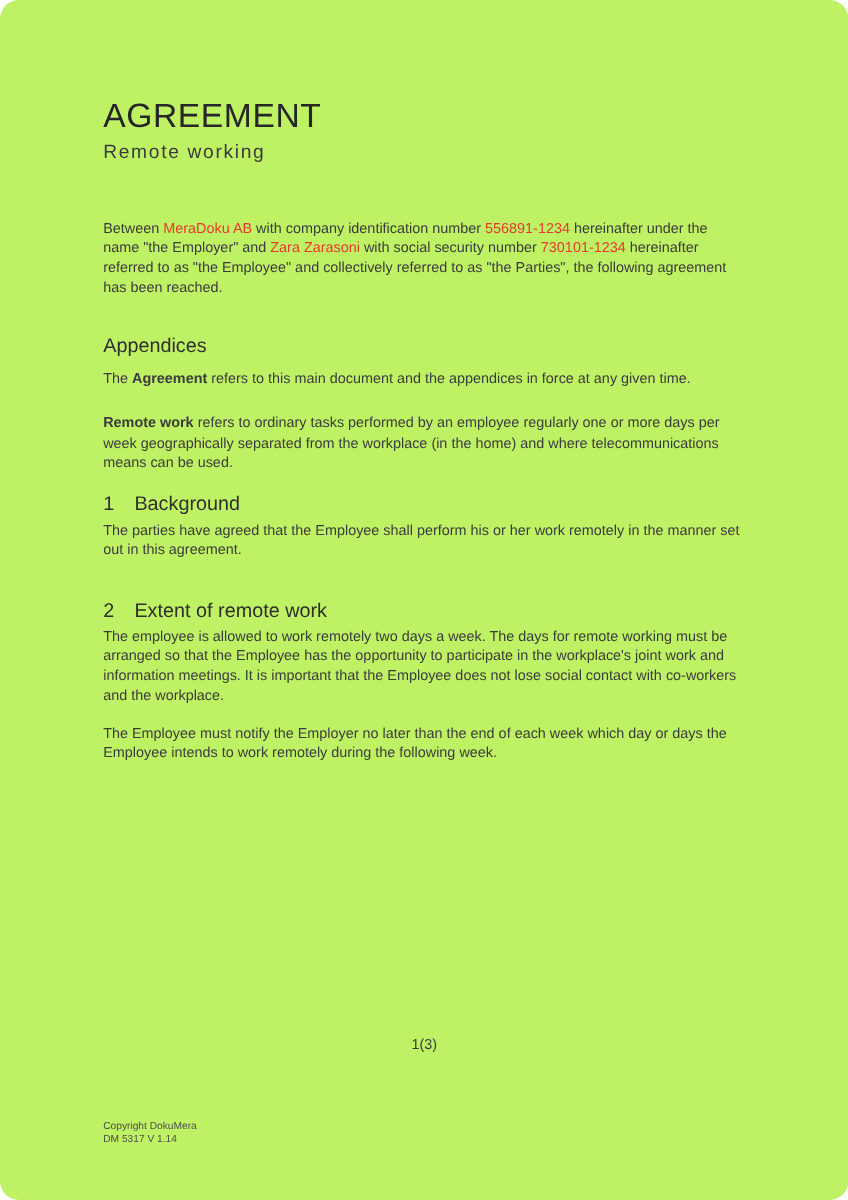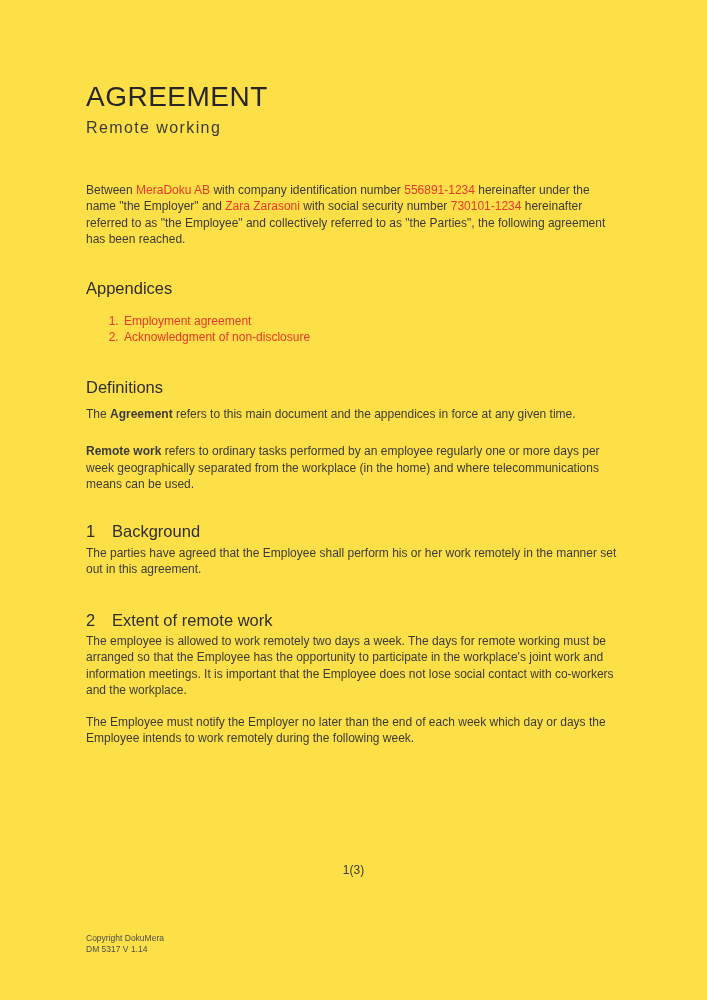--- a/index.html
+++ b/index.html
@@ -4,27 +4,28 @@
 <style>
   html, body {
     margin: 0;
     padding: 0;
     background: #ffffff;
   }
   .page {
     position: relative;
     width: 707px;
     height: 1000px;
-    background: #fde047;
+    background: #bef264;
     margin: 0 auto;
     overflow: hidden;
     font-family: "Liberation Sans", "DejaVu Sans", sans-serif;
     font-size: 12px;
     line-height: 16.5px;
     color: #3b3b3b;
+    border-radius: 16px;
   }
   .content { padding: 0 86px; }
 
   .doc-title {
     margin: 80px 0 0 0;
     font-size: 28px;
     line-height: 34px;
     font-weight: 400;
     letter-spacing: 0.5px;
     color: #262626;
@@ -49,21 +50,21 @@
 
   .h2 {
     font-size: 16.5px;
     line-height: 22px;
     font-weight: 400;
     margin: 0;
     color: #2e2e2e;
   }
   .h-appendices  { margin-top: 29px; }
   .h-definitions { margin-top: 30px; }
-  .h-section-1   { margin-top: 27px; }
+  .h-section-1   { margin-top: 15px; }
   .h-section-2   { margin-top: 31px; }
   .section-num { display: inline-block; min-width: 26px; }
 
   ol.appendix-list {
     margin: 14px 0 0 0;
     padding-left: 36px;
   }
   ol.appendix-list li {
     padding-left: 2px;
   }
@@ -95,26 +96,21 @@
 
 <div class="page">
   <div class="content">
 
     <h1 class="doc-title">AGREEMENT</h1>
     <div class="doc-subtitle">Remote working</div>
 
     <p class="p-intro"><span>Between </span><span class="red">MeraDoku AB</span><span> with company identification number </span><span class="red">556891-1234</span><span> hereinafter under the name "the Employer" and </span><span class="red">Zara Zarasoni</span><span> with social security number </span><span class="red">730101-1234</span><span> hereinafter referred to as "the Employee" and collectively referred to as "the Parties", the following agreement has been reached.</span></p>
 
     <h2 class="h2 h-appendices">Appendices</h2>
-    <ol class="appendix-list red">
-        <li>Employment agreement</li>
-        <li>Acknowledgment of non-disclosure</li>
-      </ol>
 
-    <h2 class="h2 h-definitions">Definitions</h2>
     <p class="p-agreement"><span>The </span><span class="bold">Agreement</span><span> refers to this main document and the appendices in force at any given time.</span></p>
     <p class="p-remote"><span class="bold">Remote work</span><span> refers to ordinary tasks performed by an employee regularly one or more days per week geographically separated from the workplace (in the home) and where telecommunications means can be used.</span></p>
 
     <h2 class="h2 h-section-1"><span class="section-num">1</span><span>Background</span></h2>
     <p class="p-bg">The parties have agreed that the Employee shall perform his or her work remotely in the manner set out in this agreement.</p>
 
     <h2 class="h2 h-section-2"><span class="section-num">2</span><span>Extent of remote work</span></h2>
     <p class="p-extent1">The employee is allowed to work remotely two days a week. The days for remote working must be arranged so that the Employee has the opportunity to participate in the workplace's joint work and information meetings. It is important that the Employee does not lose social contact with co-workers and the workplace.</p>
     <p class="p-extent2">The Employee must notify the Employer no later than the end of each week which day or days the Employee intends to work remotely during the following week.</p>
 

